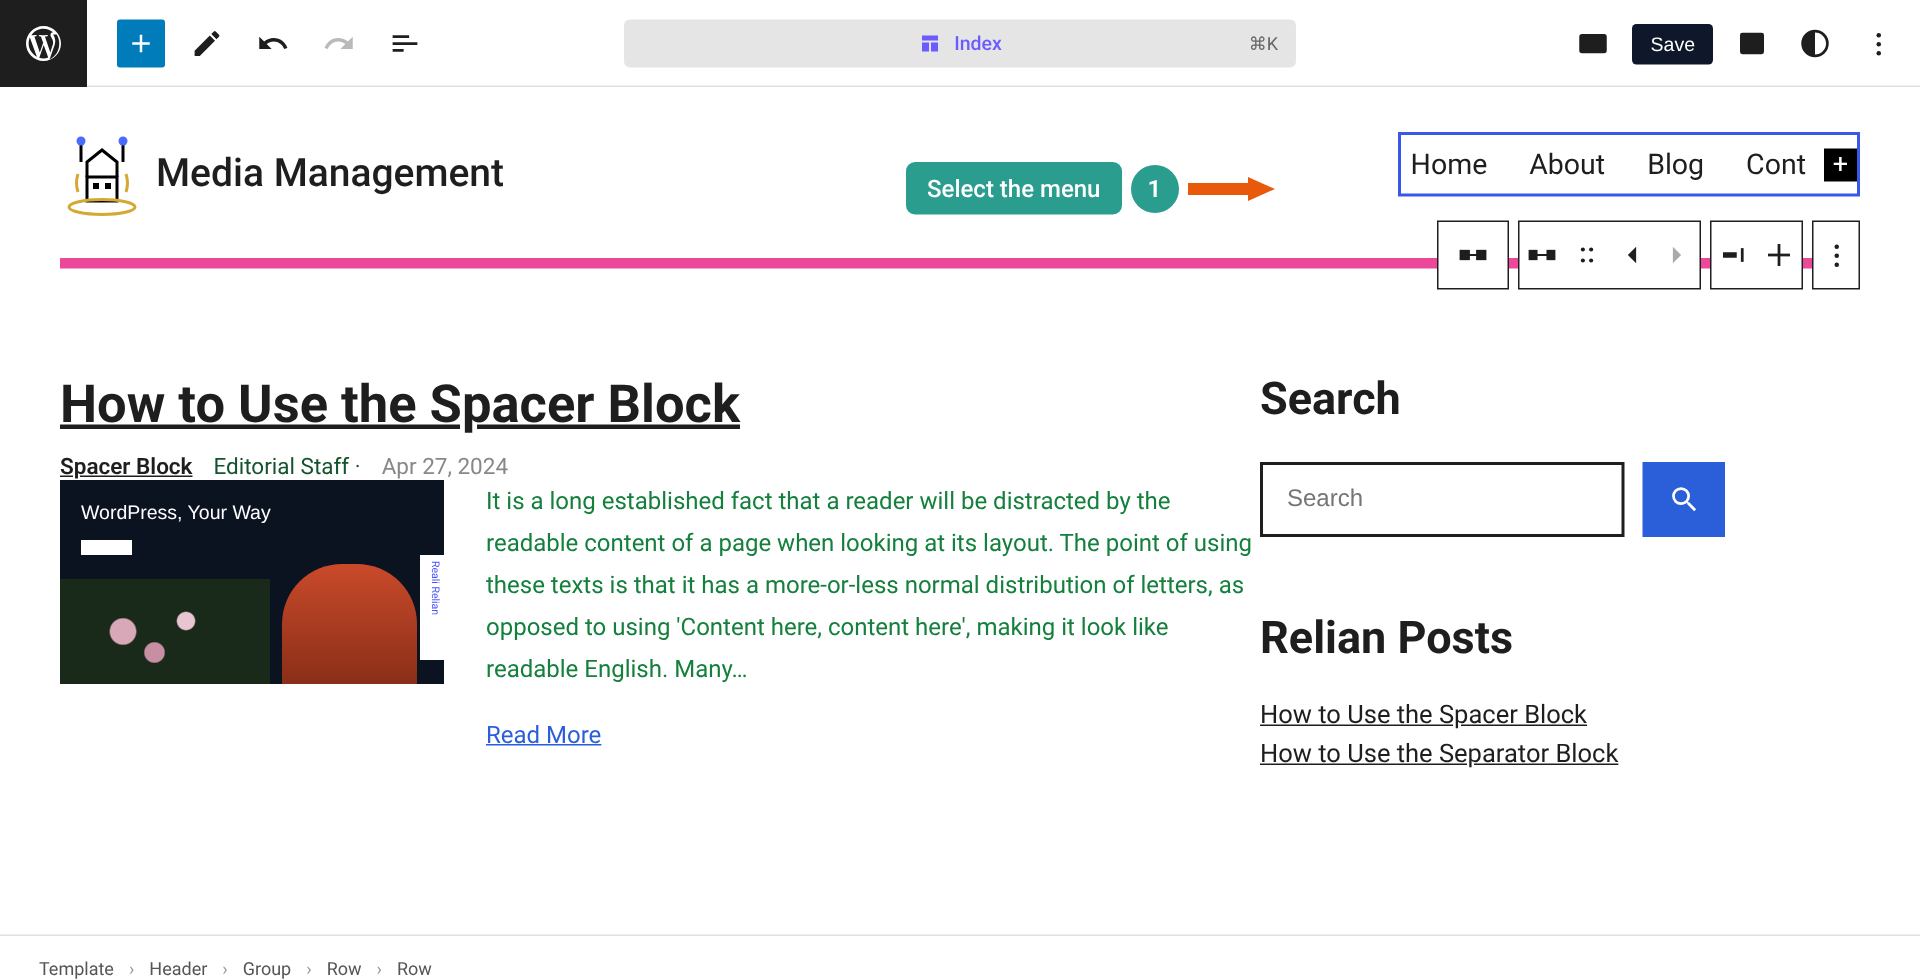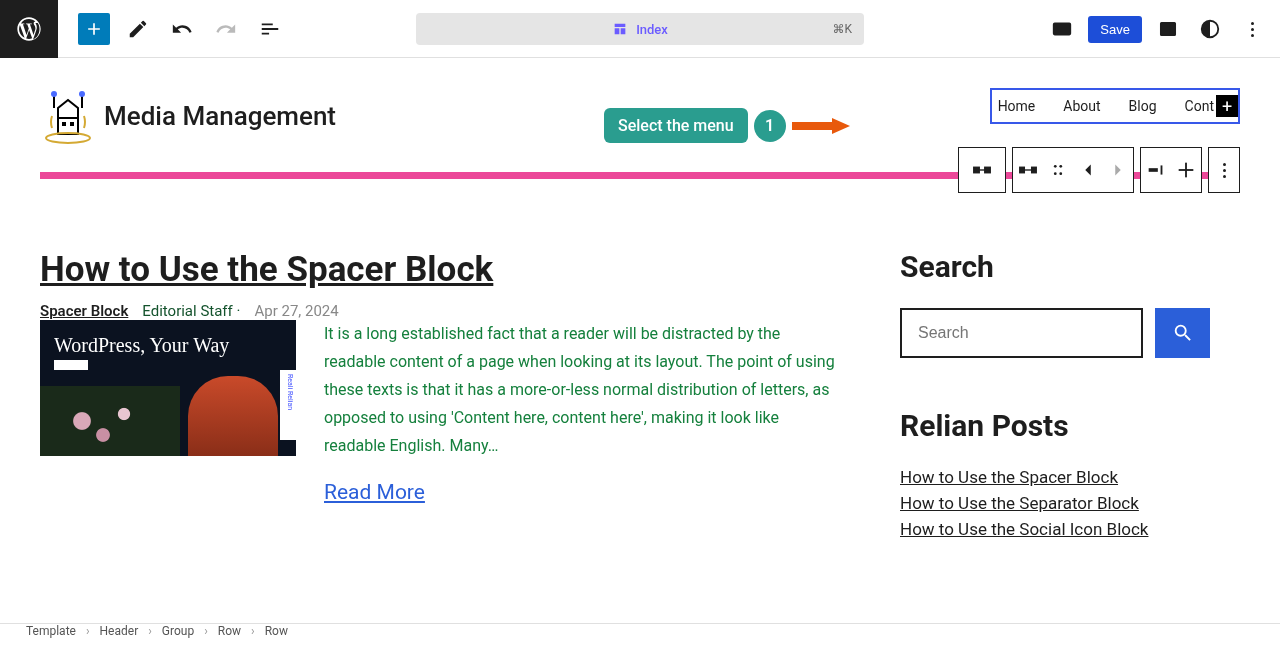--- a/index.html
+++ b/index.html
@@ -14,74 +14,74 @@
     .icon-btn { width: 32px; height: 32px; display: flex; align-items: center; justify-content: center; cursor: pointer; color: #1e1e1e; }
     .icon-btn.disabled { opacity: 0.3; }
     .icon-btn svg { width: 22px; height: 22px; fill: currentColor; }
     
     .center-bar { position: absolute; left: 50%; transform: translateX(-50%); top: 13px; width: 448px; height: 32px; background: #e5e5e5; border-radius: 4px; display: flex; align-items: center; justify-content: center; gap: 8px; }
     .center-bar .template-icon { color: #6b5cff; }
     .center-bar .template-name { color: #6b5cff; font-size: 13px; font-weight: 500; }
     .center-bar .shortcut { position: absolute; right: 12px; font-size: 12px; color: #666; }
     
     .tool-group-right { position: absolute; right: 12px; top: 13px; display: flex; align-items: center; gap: 10px; }
-    .save-btn { background: #1d4ed8; color: #fff; padding: 6px 12px; border-radius: 3px; font-size: 13px; cursor: pointer; border: none; }
+    .save-btn { background: #0f172a; color: #fff; padding: 6px 12px; border-radius: 3px; font-size: 13px; cursor: pointer; border: none; }
     
     .editor-canvas { padding: 30px 40px 0 40px; height: 560px; overflow: hidden; }
     .site-header { display: flex; align-items: center; justify-content: space-between; padding-bottom: 28px; border-bottom: 7px solid #ec4899; position: relative; }
     .site-brand { display: flex; align-items: center; gap: 8px; }
     .site-logo { width: 56px; height: 56px; display: flex; align-items: center; justify-content: center; }
     .site-title { font-size: 26px; font-weight: 500; }
     
     .annotation-wrap { position: absolute; left: 604px; top: 108px; display: flex; align-items: center; gap: 6px; z-index: 5; }
     .annotation-pill { background: #2a9d8f; color: #fff; padding: 8px 14px; border-radius: 6px; font-size: 16px; font-weight: 500; }
     .annotation-num { width: 32px; height: 32px; background: #2a9d8f; color: #fff; border-radius: 50%; display: flex; align-items: center; justify-content: center; font-weight: 600; }
     .annotation-arrow { width: 60px; height: 20px; }
     
     .nav-menu { position: absolute; right: 0; top: 0; border: 2px solid #3858e9; display: flex; align-items: center; padding: 4px 0; }
-    .nav-item { padding: 4px 22px 4px 6px; font-size: 14px; cursor: pointer; text-align: center; }
+    .nav-item { padding: 4px 22px 4px 6px; font-size: 19px; cursor: pointer; text-align: center; }
     .nav-add { width: 22px; height: 22px; background: #000; color: #fff; display: flex; align-items: center; justify-content: center; font-size: 18px; cursor: pointer; }
     
     .block-toolbar { position: absolute; right: 40px; top: 147px; display: flex; gap: 6px; }
     .tb-seg { border: 1px solid #1e1e1e; height: 46px; display: flex; align-items: center; background: #fff; }
     .tb-btn { width: 46px; height: 46px; display: flex; align-items: center; justify-content: center; cursor: pointer; }
     .tb-btn.sm { width: 30px; }
     .tb-btn svg { width: 22px; height: 22px; fill: #1e1e1e; }
     .tb-btn.dim svg { fill: #aaa; }
     
-    .content-area { display: flex; gap: 60px; margin-top: 70px; }
+    .content-area { display: flex; margin-top: 70px; }
     .main-col { flex: 1; max-width: 800px; }
     .sidebar-col { width: 310px; }
     
     .post-title { font-size: 35px; font-weight: 700; text-decoration: underline; margin-bottom: 12px; }
     .post-meta { display: flex; align-items: center; gap: 14px; font-size: 15px; }
     .post-cat { font-weight: 600; text-decoration: underline; }
     .post-author { color: #14532d; }
     .post-date { color: #888; }
     
     .post-body { display: flex; gap: 28px; }
     .post-thumb { width: 256px; height: 136px; background: #0b1220; position: relative; flex-shrink: 0; overflow: hidden; }
-    .thumb-title { position: absolute; top: 14px; left: 14px; color: #fff; font-family: Liberation Serif, serif; font-size: 20px; }
+    .thumb-title { position: absolute; top: 14px; left: 14px; color: #fff; font-family: Liberation Sans, sans-serif; font-size: 13px; }
     .thumb-btn { position: absolute; top: 40px; left: 14px; background: #fff; width: 34px; height: 10px; }
     .thumb-img1 { position: absolute; bottom: 0; left: 0; width: 140px; height: 70px; background: radial-gradient(circle at 30% 50%, #d9a8b8 8%, transparent 9%), radial-gradient(circle at 60% 40%, #e8c5d0 6%, transparent 7%), radial-gradient(circle at 45% 70%, #c88fa3 7%, transparent 8%), #1a2a1a; }
     .thumb-img2 { position: absolute; bottom: 0; left: 148px; width: 90px; height: 80px; background: linear-gradient(180deg, #c94a2a 0%, #8a2e18 100%); border-radius: 40px 40px 0 0; }
     .thumb-side { position: absolute; right: 0; top: 50px; width: 16px; height: 70px; background: #fff; color: #4756ff; font-size: 7px; writing-mode: vertical-rl; padding: 4px 2px; }
     
     .post-excerpt { font-size: 16px; line-height: 1.75; color: #15803d; }
-    .read-more { display: inline-block; margin-top: 20px; color: #2b5fd9; text-decoration: underline; font-size: 21px; cursor: pointer; }
+    .read-more { display: inline-block; margin-top: 20px; color: #2b5fd9; text-decoration: underline; font-size: 16px; cursor: pointer; }
     
     .widget-title { font-size: 30px; font-weight: 700; margin-bottom: 24px; }
     .search-row { display: flex; gap: 12px; margin-bottom: 50px; }
     .search-input { flex: 1; border: 2px solid #1e1e1e; padding: 14px 16px; font-size: 16px; }
     .search-btn-widget { width: 80px; background: #2b5fd9; display: flex; align-items: center; justify-content: center; cursor: pointer; }
     .search-btn-widget svg { fill: #fff; width: 22px; height: 22px; }
     .recent-list { list-style: none; }
     .recent-list li { font-size: 17px; text-decoration: underline; margin-bottom: 6px; cursor: pointer; }
     
-    .breadcrumb { position: absolute; bottom: 0; left: 0; right: 0; height: 30px; border-top: 1px solid #e0e0e0; display: flex; align-items: flex-start; padding: 0 26px; font-size: 12px; color: #555; background: #fff; }
+    .breadcrumb { position: absolute; bottom: 0; left: 0; right: 0; height: 30px; border-top: 1px solid #e0e0e0; display: flex; align-items: flex-end; padding: 0 26px; font-size: 12px; color: #555; background: #fff; }
     .breadcrumb .sep { margin: 0 10px; color: #999; }
     
     .dots-v { display: flex; flex-direction: column; gap: 3px; }
     .dots-v span { width: 3px; height: 3px; background: #1e1e1e; border-radius: 50%; }
   </style>
 </head>
 <body>
 
 <div class="topbar">
   <div class="wp-logo">
@@ -169,21 +169,21 @@
           <rect x="30" y="34" width="4" height="4" fill="#000"></rect>
         </svg>
       </div>
       <div class="site-title">Media Management</div>
     </div>
 
     <div class="nav-menu">
       <div class="nav-item">Home</div>
       <div class="nav-item">About</div>
       <div class="nav-item">Blog</div>
-      <div class="nav-item" style="padding-right:2px">Cont</div>
+      <div class="nav-item" style="padding-right:12px">Cont</div>
       <div class="nav-add">+</div>
     </div>
   </div>
 
   <div class="content-area">
     <div class="main-col">
       <h2 class="post-title">How to Use the Spacer Block</h2>
       <div class="post-meta">
         <span class="post-cat">Spacer Block</span>
         <span class="post-author"><span>Editorial Staff</span> ·</span>
@@ -211,21 +211,20 @@
         <div class="search-btn-widget">
           <svg viewBox="0 0 24 24">
               <path d="M15.5 14h-.79l-.28-.27A6.471 6.471 0 0016 9.5 6.5 6.5 0 109.5 16c1.61 0 3.09-.59 4.23-1.57l.27.28v.79l5 4.99L20.49 19l-4.99-5zm-6 0C7.01 14 5 11.99 5 9.5S7.01 5 9.5 5 14 7.01 14 9.5 11.99 14 9.5 14z"></path>
             </svg>
         </div>
       </div>
       <h3 class="widget-title">Relian Posts</h3>
       <ul class="recent-list">
         <li>How to Use the Spacer Block</li>
         <li>How to Use the Separator Block</li>
-        <li>How to Use the Social Icon Block</li>
       </ul>
     </div>
   </div>
 </div>
 
 <div class="annotation-wrap">
   <div class="annotation-pill">Select the menu</div>
   <div class="annotation-num">1</div>
   <svg class="annotation-arrow" viewBox="0 0 60 20">
     <path d="M0 10 L44 10" stroke="#e8590c" stroke-width="8" fill="none"></path>

